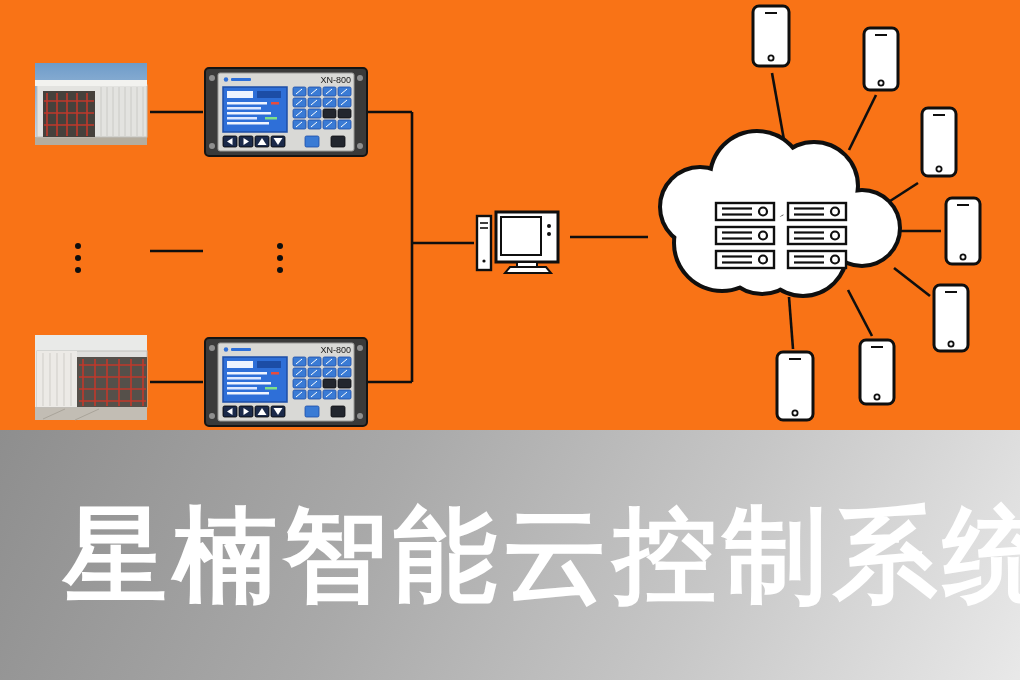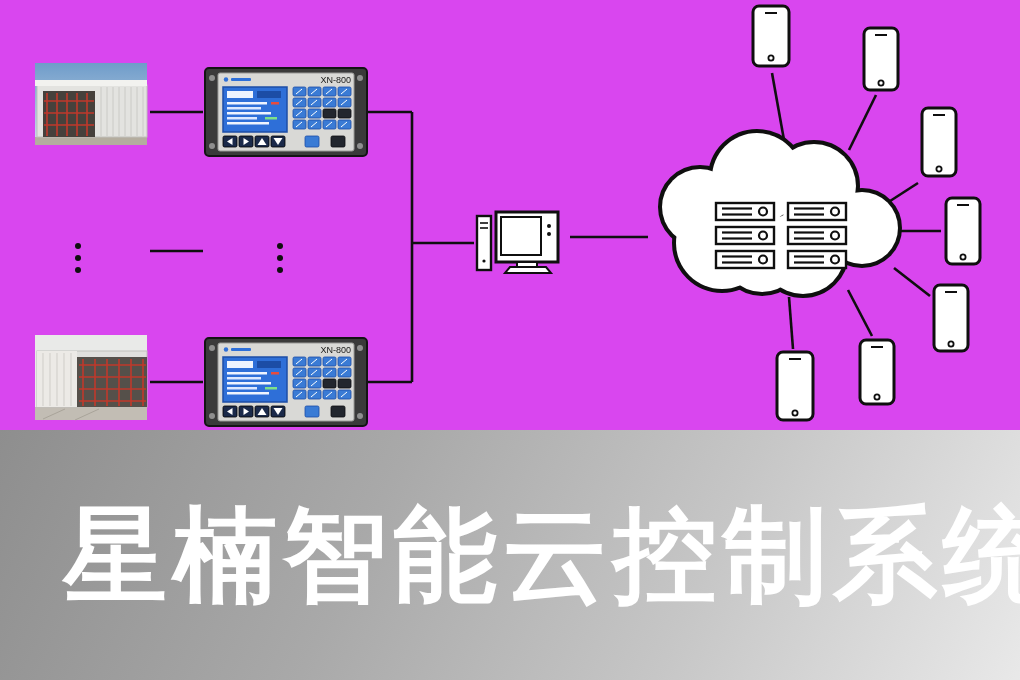--- a/index.html
+++ b/index.html
@@ -1,18 +1,18 @@
 <!DOCTYPE html>
 <html><head>
 <meta charset="utf-8">
 <style>
   html,body{margin:0;padding:0;background:#ffffff;}
   #stage{
     position:relative;width:1020px;height:680px;overflow:hidden;
-    font-family:"Liberation Sans", sans-serif;background:#d946ef;text-decoration:underline;
+    font-family:"Liberation Sans", sans-serif;background:#f97316;text-decoration:underline;
   }
   #diagram{position:absolute;left:0;top:0;}
   #banner{
     position:absolute;left:0;top:430px;width:1020px;height:250px;
     background:linear-gradient(115deg,#8e8e8e 0%,#a9a9a9 35%,#c6c6c6 65%,#ededed 100%);
     display:flex;align-items:center;justify-content:center;padding-left:48px;
   }
   #banner h1{
     margin:0;color:#ffffff;font-size:104px;font-weight:bold;
     letter-spacing:6px;white-space:nowrap;line-height:1;

